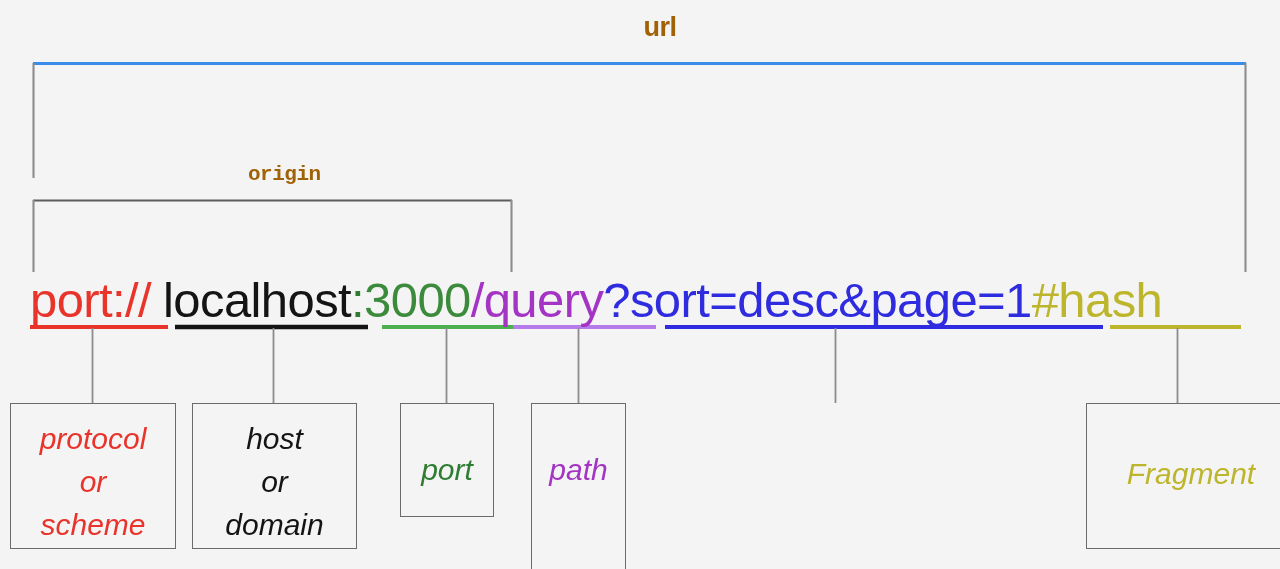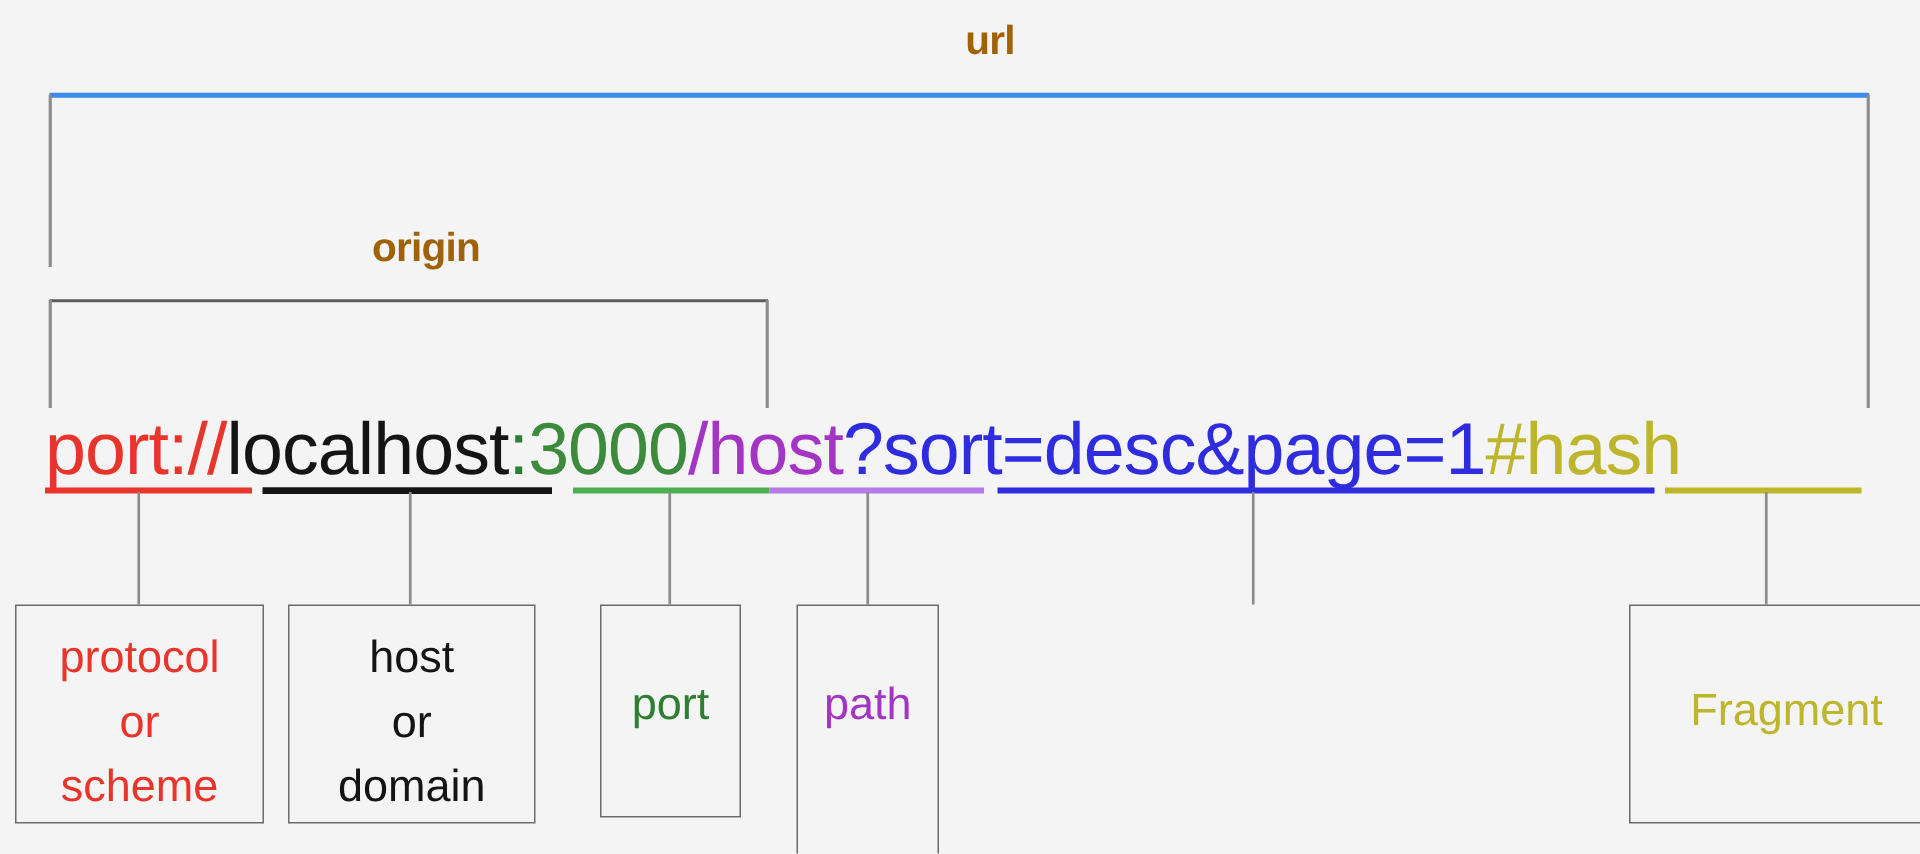--- a/index.html
+++ b/index.html
@@ -40,23 +40,24 @@
   #label-url {
     left: 0;
     top: 14px;
     width: 1280px;
     text-align: center;
     font-size: 27px;
     letter-spacing: -0.5px;
   }
   #label-origin {
     left: 228px;
-    top: 152px;
-    font-size: 27px;
+    top: 164px;
+    font-size: 21px;
     letter-spacing: -0.5px;
+    font-family: Liberation Mono, monospace;
   }
 
   
   #url-string {
     position: absolute;
     left: 30px;
     top: 276px;
     font-size: 49px;
     line-height: 49px;
     white-space: nowrap;
@@ -76,27 +77,28 @@
     justify-content: center;
     text-align: center;
     font-size: 30px;
     line-height: 43px;
     overflow: hidden;
   }
   .box .box-text {
     display: block;
     padding-top: 13px;
     white-space: pre-line;
+    font-style: italic;
   }
   .box.v-center .box-text { padding-top: 44px; }
   .box.v-mid .box-text { padding-top: 48px; }
 
   #box-protocol { left: 10px;   top: 403px; width: 166px; height: 146px; }
   #box-host     { left: 192px;  top: 403px; width: 165px; height: 146px; }
-  #box-port     { left: 400px;  top: 403px; width: 94px;  height: 142px; }
+  #box-port     { left: 400px;  top: 403px; width: 94px;  height: 114px; }
   #box-path     { left: 531px;  top: 403px; width: 95px;  height: 168px; }
   #box-query    { left: 719px;  top: 403px; width: 234px; height: 146px; }
   #box-fragment { left: 1086px; top: 403px; width: 210px; height: 146px; }
 </style>
 </head>
 <body>
 
 <div id="diagram">
 
   <svg id="svg-layer" viewBox="0 0 1280 569" xmlns="http://www.w3.org/2000/svg">
@@ -122,21 +124,21 @@
     <line x1="578.5" y1="328" x2="578.5" y2="403" stroke="#8c8c8c" stroke-width="1.8"></line>
     <line x1="835.5" y1="328" x2="835.5" y2="403" stroke="#8c8c8c" stroke-width="1.8"></line>
     <line x1="1177.5" y1="328" x2="1177.5" y2="403" stroke="#8c8c8c" stroke-width="1.8"></line>
   </svg>
 
   <div class="group-label" id="label-url">url</div>
 
   <div class="group-label" id="label-origin">origin</div>
 
   <div id="url-string">
-    <span style="color: rgb(232, 52, 42);">port://</span><span style="color: rgb(20, 20, 20);">localhost</span><span style="color: rgb(46, 125, 50);">:</span><span style="color: rgb(60, 138, 60);">3000</span><span style="color: rgb(163, 52, 196);">/host</span><span style="color: rgb(47, 44, 224);">?sort=desc&amp;page=1</span><span style="color: rgb(189, 181, 43);">#hash</span>
+    <span style="color: rgb(232, 52, 42);">port://</span><span style="color: rgb(20, 20, 20); margin-left: 12px;">localhost</span><span style="color: rgb(46, 125, 50);">:</span><span style="color: rgb(60, 138, 60);">3000</span><span style="color: rgb(163, 52, 196);">/query</span><span style="color: rgb(47, 44, 224);">?sort=desc&amp;page=1</span><span style="color: rgb(189, 181, 43);">#hash</span>
   </div>
 
   <div class="box" id="box-protocol">
     <span class="box-text" style="color: rgb(232, 52, 42);">protocol
 or
 scheme</span>
   </div>
 
   <div class="box" id="box-host">
     <span class="box-text" style="color: rgb(20, 20, 20);">host

